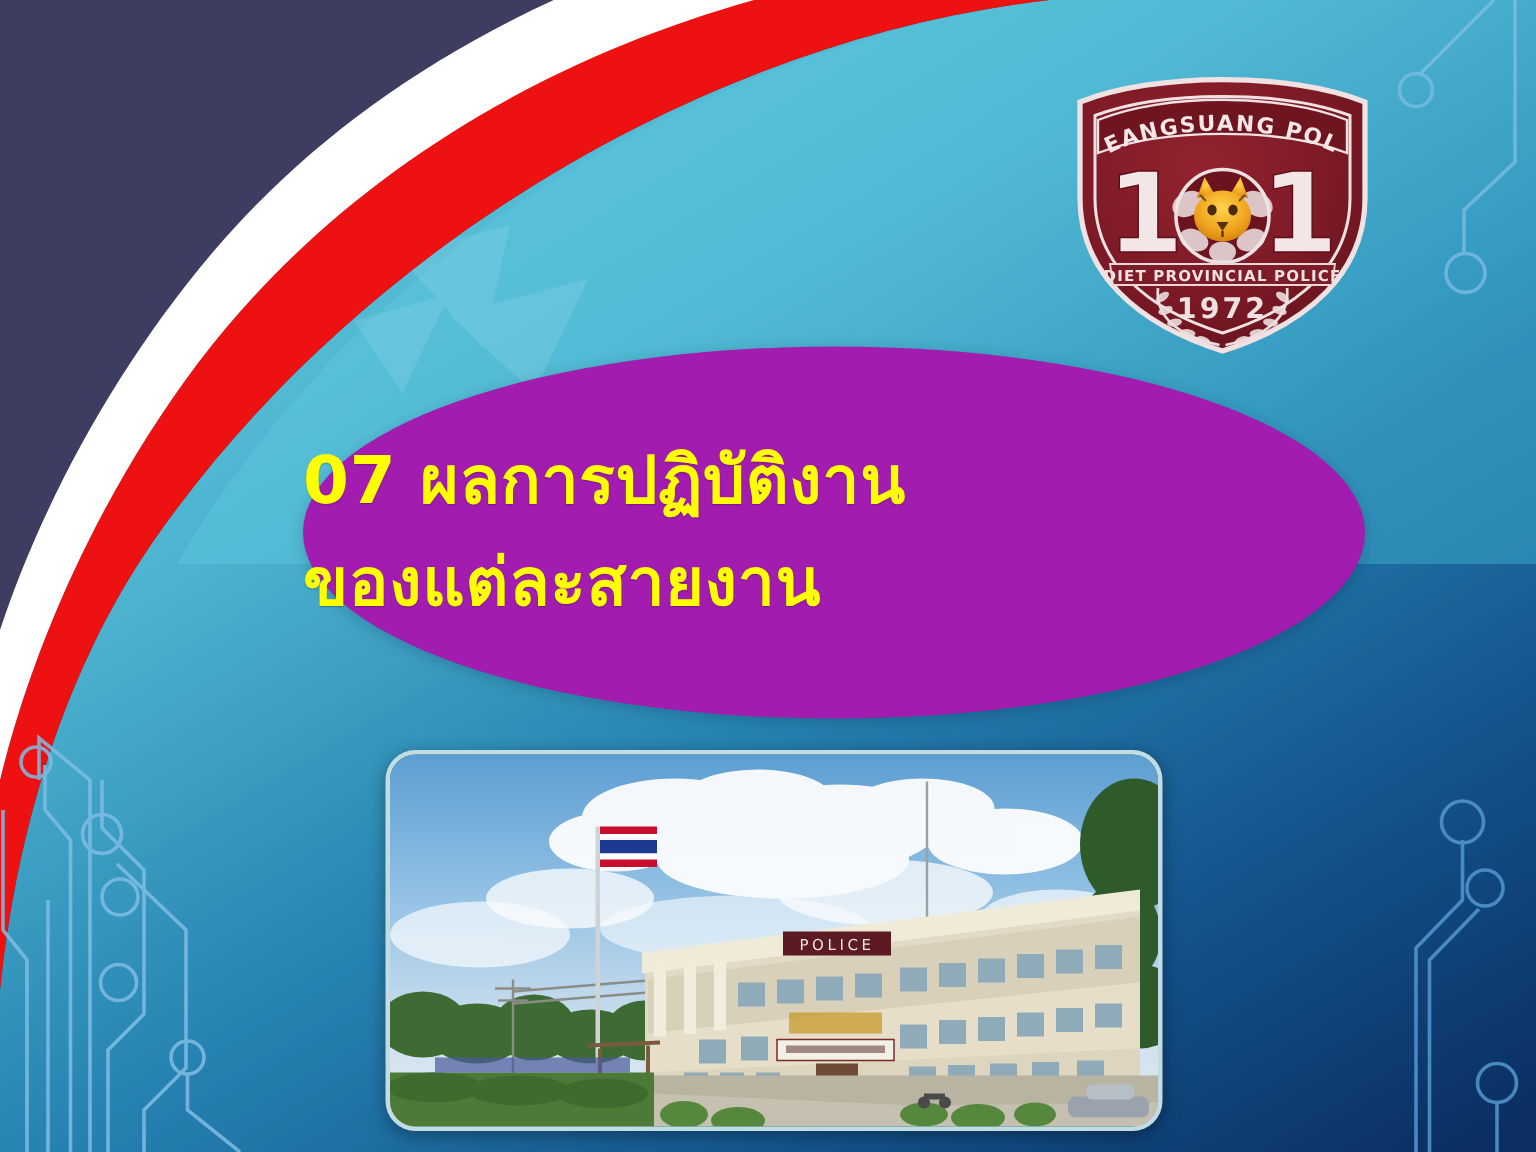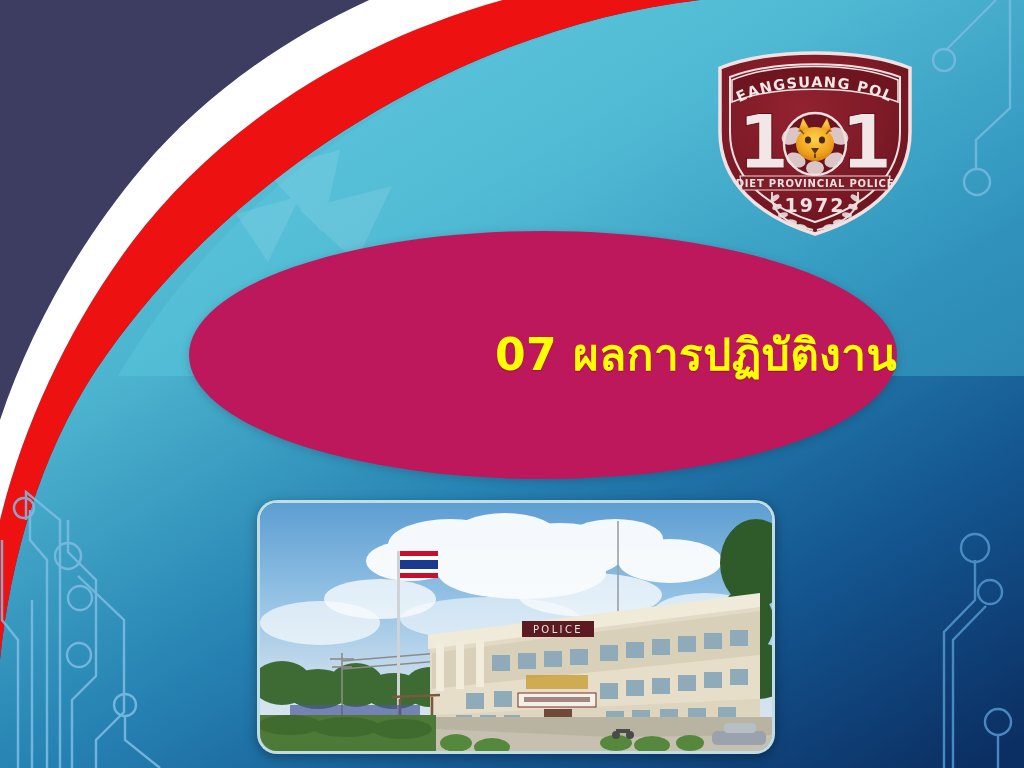--- a/index.html
+++ b/index.html
@@ -21,30 +21,30 @@
     position: absolute;
     inset: 0;
     width: 1024px;
     height: 768px;
     display: block;
   }
 
   
   .title-ellipse {
     position: absolute;
-    left: 189px;
+    left: 202px;
     top: 231px;
     width: 708px;
     height: 248px;
     border-radius: 50%;
-    background: #be185d;
+    background: #a21caf;
     box-shadow: 0 2px 10px rgba(0,0,0,0.18);
     display: flex;
     flex-direction: column;
-    align-items: flex-end;
+    align-items: flex-start;
     justify-content: center;
     z-index: 5;
   }
   .title-line {
     color: #ffff00;
     font-size: 44px;
     font-weight: 700;
     line-height: 1.55;
     letter-spacing: 0.5px;
     text-align: center;
@@ -233,20 +233,21 @@
         <ellipse cx="138" cy="182" rx="5" ry="2.6" transform="rotate(-8 138 182)"></ellipse>
         <ellipse cx="128" cy="187" rx="5" ry="2.6" transform="rotate(-18 128 187)"></ellipse>
       </g>
 
       <text x="115" y="172" text-anchor="middle" font-size="19" font-weight="700" letter-spacing="2" fill="#efe1e1" font-family="DejaVu Sans, sans-serif">1972</text>
     </svg>
   </div>
 
   <div class="title-ellipse">
     <div class="title-line">07 ผลการปฏิบัติงาน</div>
+    <div class="title-line">ของแต่ละสายงาน</div>
   </div>
 
   <div class="photo-frame">
     <svg class="photo-inner" viewBox="0 0 512 248" preserveAspectRatio="none">
 
       <rect x="0" y="0" width="512" height="248" fill="url(#skyGrad)"></rect>
 
       <g fill="#ffffff" opacity="0.93">
         <ellipse cx="190" cy="42" rx="62" ry="26"></ellipse>
         <ellipse cx="245" cy="32" rx="52" ry="22"></ellipse>

